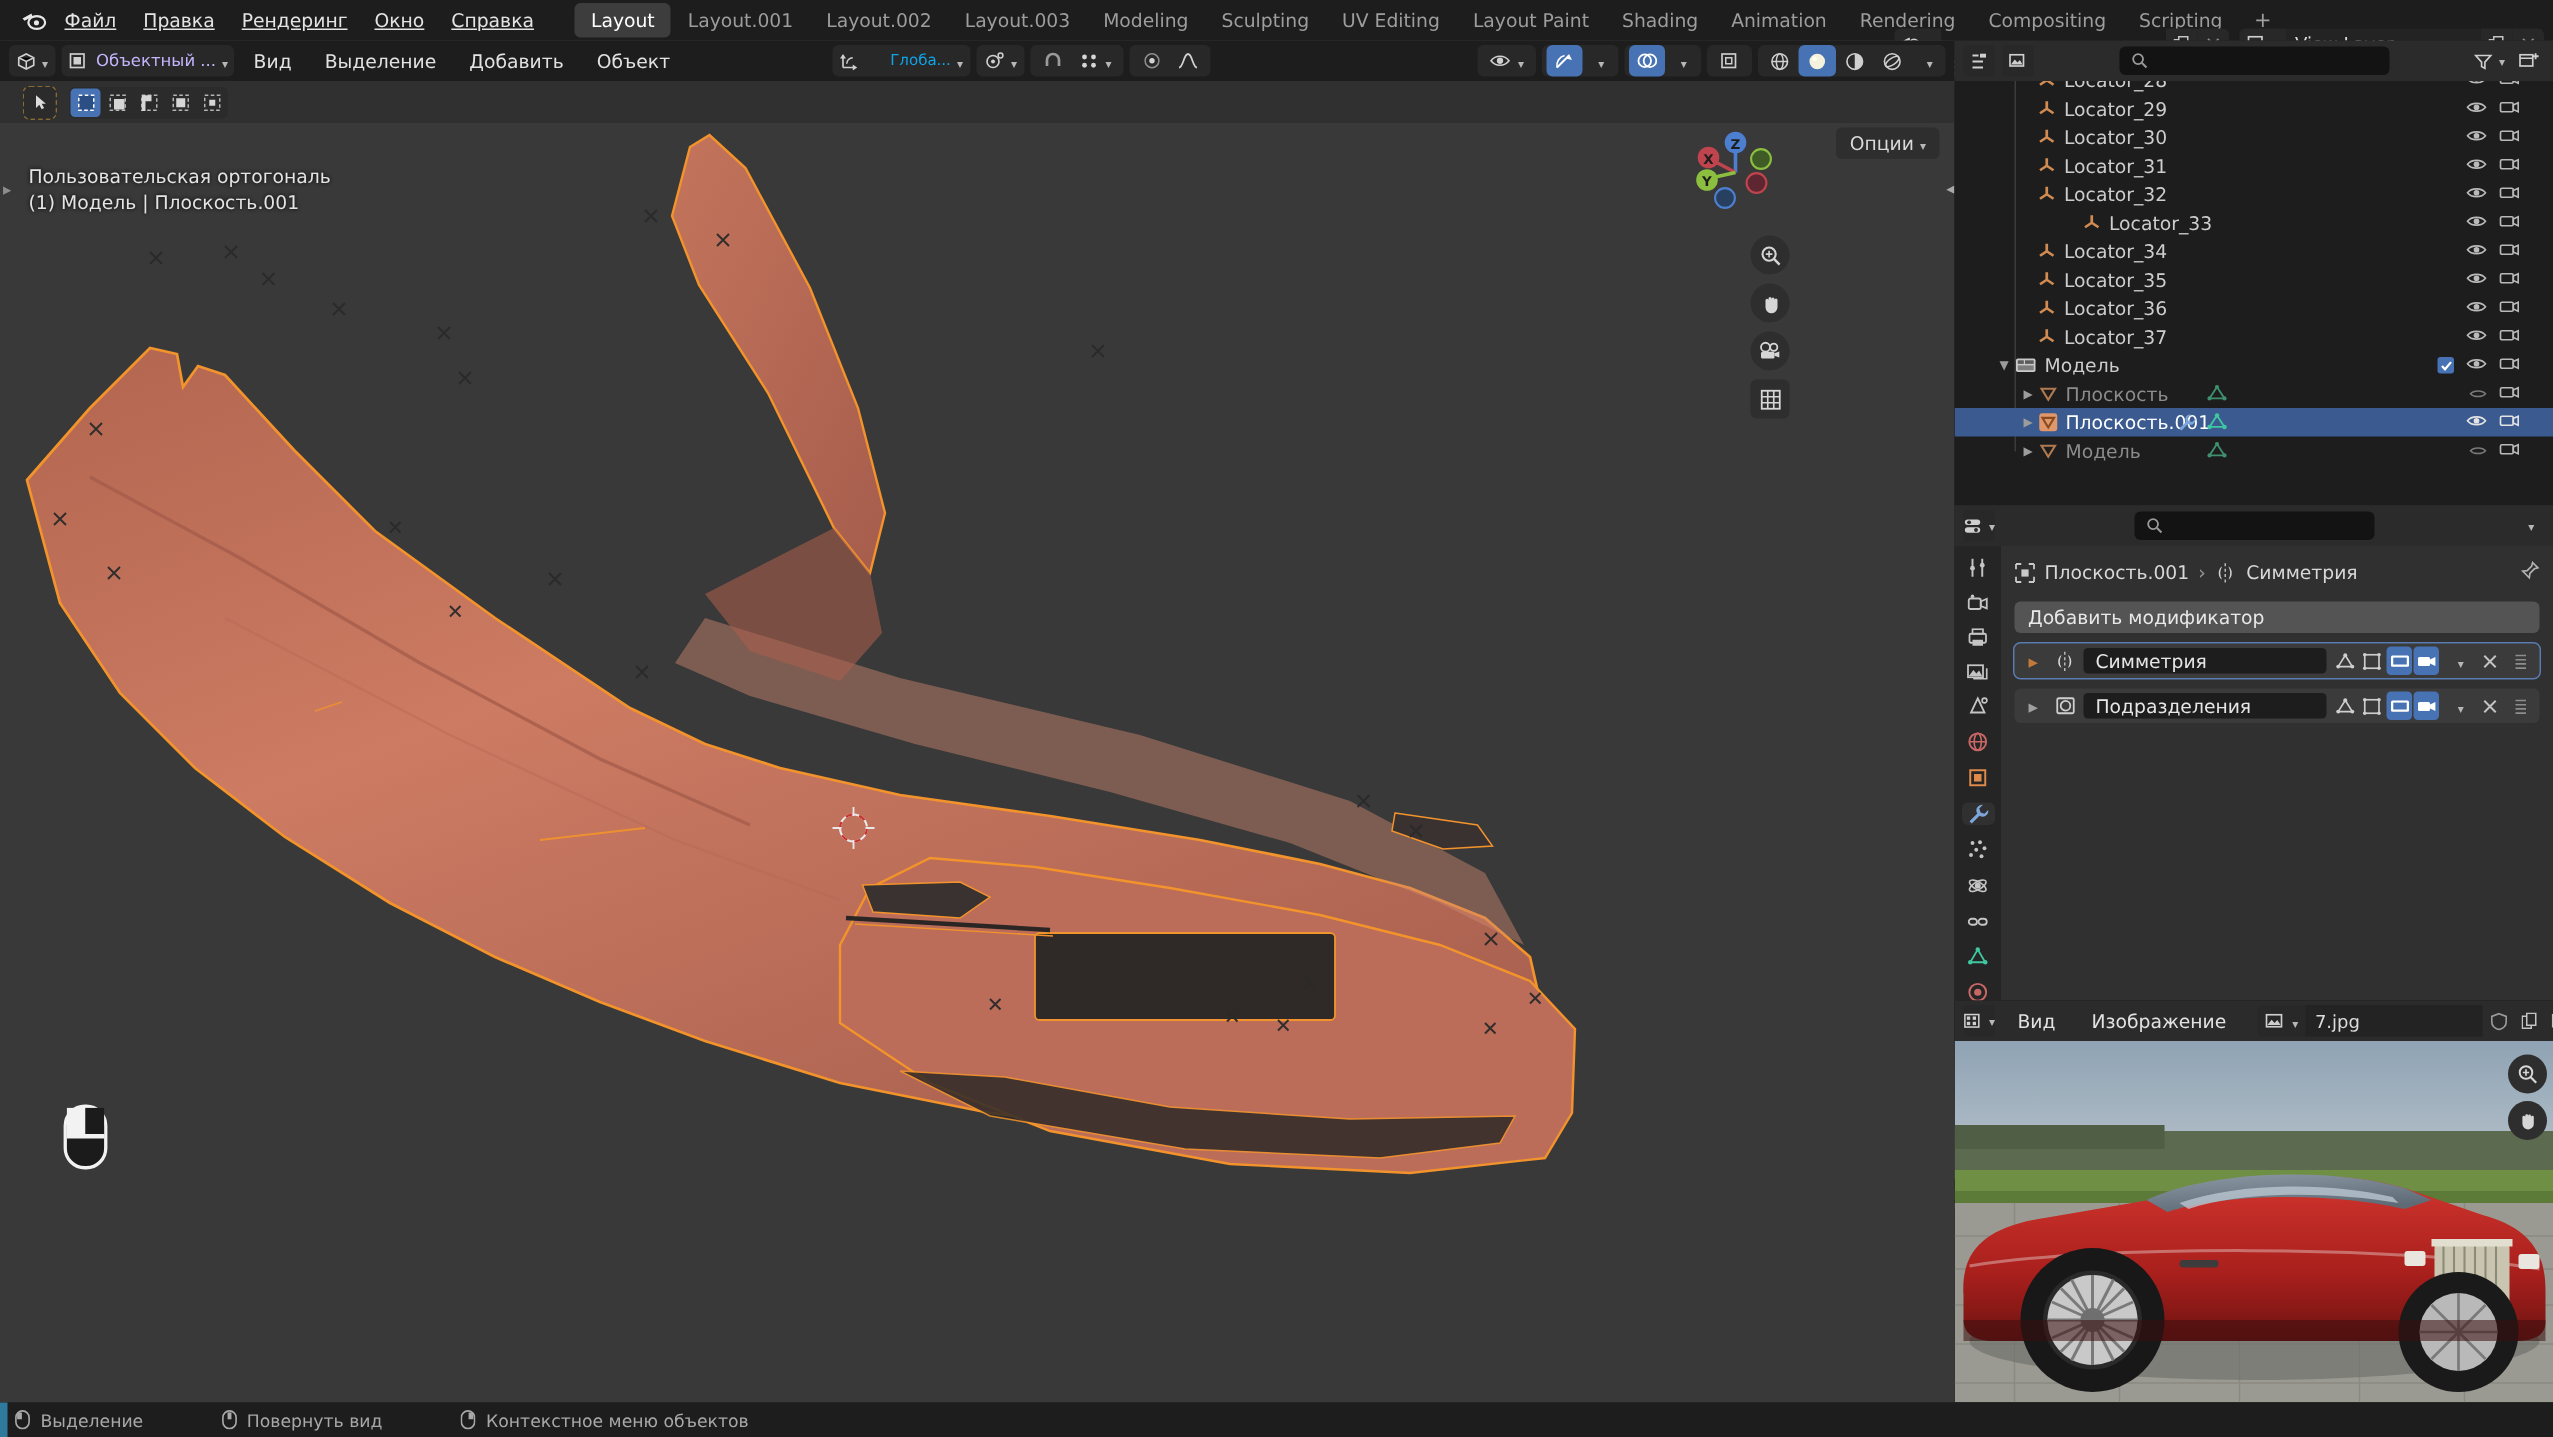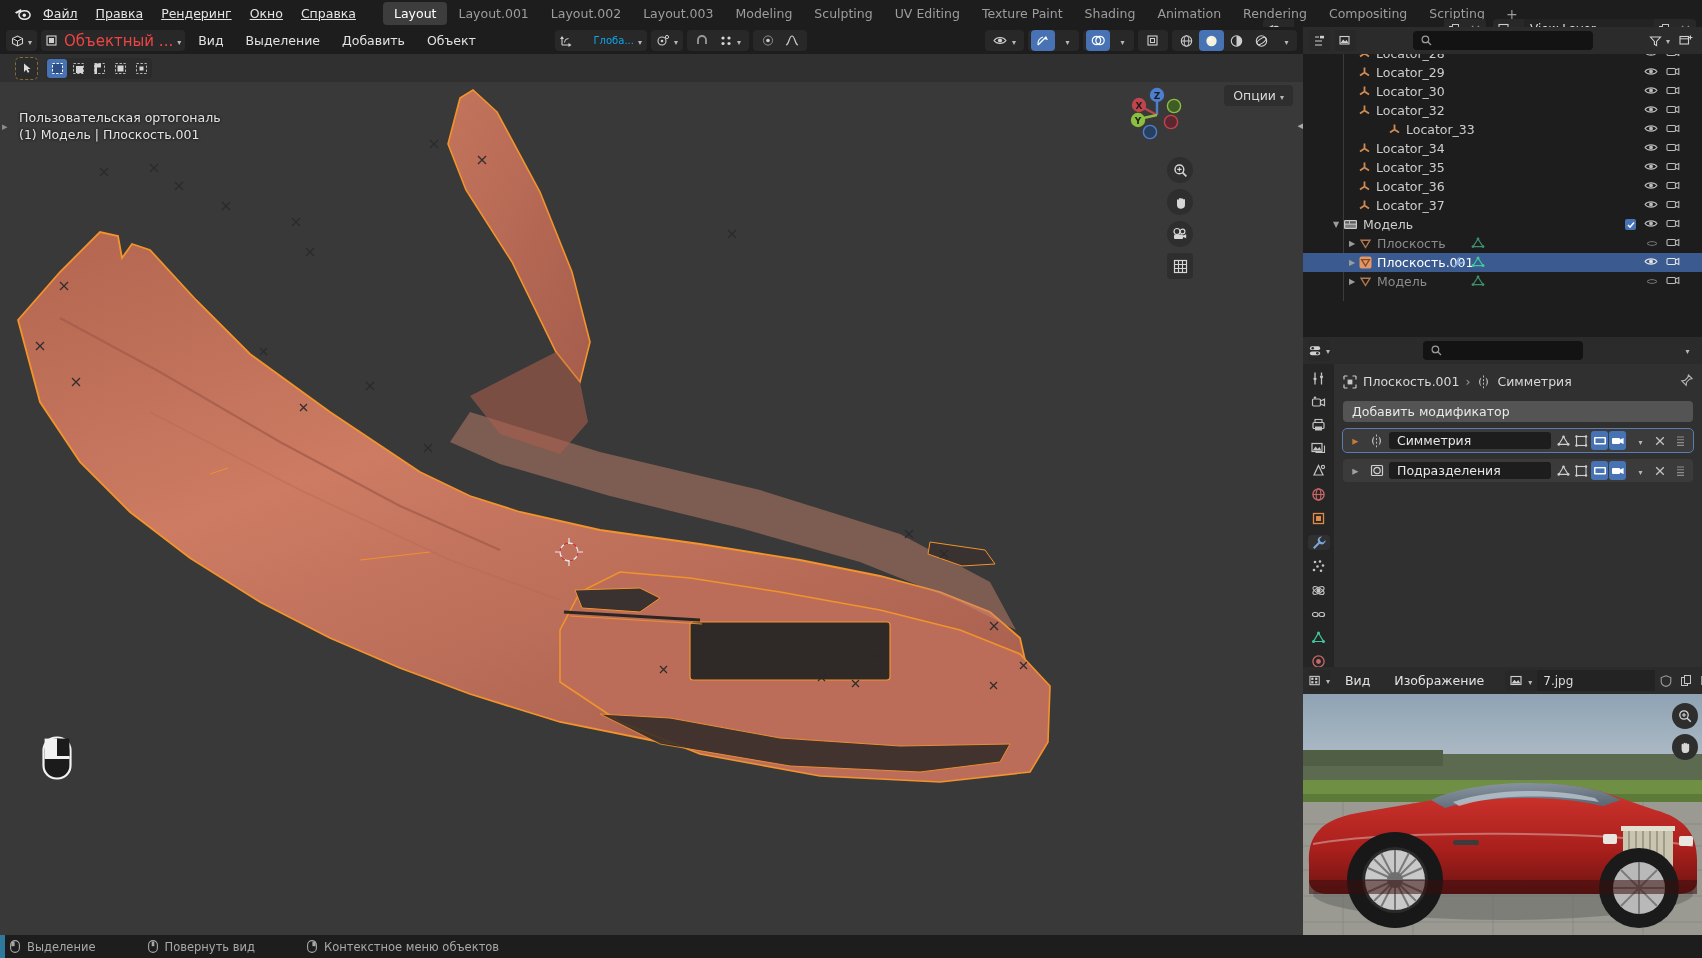--- a/index.html
+++ b/index.html
@@ -134,21 +134,21 @@
   <div class="mitem">Справка</div>
 
   <div class="wstabs">
     <div class="wstab active">Layout</div>
     <div class="wstab">Layout.001</div>
     <div class="wstab">Layout.002</div>
     <div class="wstab">Layout.003</div>
     <div class="wstab">Modeling</div>
     <div class="wstab">Sculpting</div>
     <div class="wstab">UV Editing</div>
-    <div class="wstab">Texture Paint</div>
+    <div class="wstab">Layout Paint</div>
     <div class="wstab">Shading</div>
     <div class="wstab">Animation</div>
     <div class="wstab">Rendering</div>
     <div class="wstab">Compositing</div>
     <div class="wstab">Scripting</div>
     <div class="plus">+</div>
   </div>
 
   <div class="topright">
     <div style="display:flex;align-items:center;">
@@ -300,21 +300,21 @@
         <span class="chev"></span>
       </div>
     </div>
     <div class="vgroup" style="padding:0 4px;">
       <span class="ico">
         <svg width="13" height="13" viewBox="0 0 13 13">
             <rect x="2" y="2" width="9" height="9" fill="none" stroke="#d0d0d0" stroke-width="1.1"></rect>
             <rect x="4" y="4" width="5" height="5" fill="#d0d0d0"></rect>
           </svg>
       </span>
-      <span style="margin-left:6px;font-size:15px;color:#ef4444;">Объектный ...</span>
+      <span style="margin-left:6px;font-size:11px;color:#c4b5fd;">Объектный ...</span>
       <span class="chev"></span>
     </div>
     <div class="vmenu">Вид</div>
     <div class="vmenu">Выделение</div>
     <div class="vmenu">Добавить</div>
     <div class="vmenu">Объект</div>
 
     <div style="flex:1"></div>
 
     <div class="vgroup" style="padding:0 5px;">
@@ -626,20 +626,36 @@
             <path d="M9.5 5 l3.3 -1.5 v6 L9.5 8Z" fill="none" stroke="#b9b9b9" stroke-width="1.1"></path>
           </svg></span>
     </div>
     <div class="olrow" style="padding-left:55px;">
       <span class="ico">
           <svg width="13" height="13" viewBox="0 0 13 13">
             <path d="M6.5 6.5 L6.5 1.5 M6.5 6.5 L2 9.5 M6.5 6.5 L11 9.5" stroke="#d08b53" stroke-width="1.8"></path>
           </svg>
         </span>
       <span class="nm">Locator_30</span>
+      <span class="oleye"><svg width="14" height="13" viewBox="0 0 14 13">
+            <path d="M1 6.5 C3.5 3 10.5 3 13 6.5 C10.5 10 3.5 10 1 6.5Z" fill="none" stroke="#b9b9b9" stroke-width="1.1"></path>
+            <circle cx="7" cy="6.5" r="1.9" fill="#b9b9b9"></circle>
+          </svg></span>
+      <span class="olcam"><svg width="14" height="13" viewBox="0 0 14 13">
+            <rect x="1" y="3.5" width="8.5" height="6" rx="1" fill="none" stroke="#b9b9b9" stroke-width="1.1"></rect>
+            <path d="M9.5 5 l3.3 -1.5 v6 L9.5 8Z" fill="none" stroke="#b9b9b9" stroke-width="1.1"></path>
+          </svg></span>
+    </div>
+    <div class="olrow" style="padding-left:55px;">
+      <span class="ico">
+          <svg width="13" height="13" viewBox="0 0 13 13">
+            <path d="M6.5 6.5 L6.5 1.5 M6.5 6.5 L2 9.5 M6.5 6.5 L11 9.5" stroke="#d08b53" stroke-width="1.8"></path>
+          </svg>
+        </span>
+      <span class="nm">Locator_31</span>
       <span class="oleye"><svg width="14" height="13" viewBox="0 0 14 13">
             <path d="M1 6.5 C3.5 3 10.5 3 13 6.5 C10.5 10 3.5 10 1 6.5Z" fill="none" stroke="#b9b9b9" stroke-width="1.1"></path>
             <circle cx="7" cy="6.5" r="1.9" fill="#b9b9b9"></circle>
           </svg></span>
       <span class="olcam"><svg width="14" height="13" viewBox="0 0 14 13">
             <rect x="1" y="3.5" width="8.5" height="6" rx="1" fill="none" stroke="#b9b9b9" stroke-width="1.1"></rect>
             <path d="M9.5 5 l3.3 -1.5 v6 L9.5 8Z" fill="none" stroke="#b9b9b9" stroke-width="1.1"></path>
           </svg></span>
     </div>
     <div class="olrow" style="padding-left:55px;">

